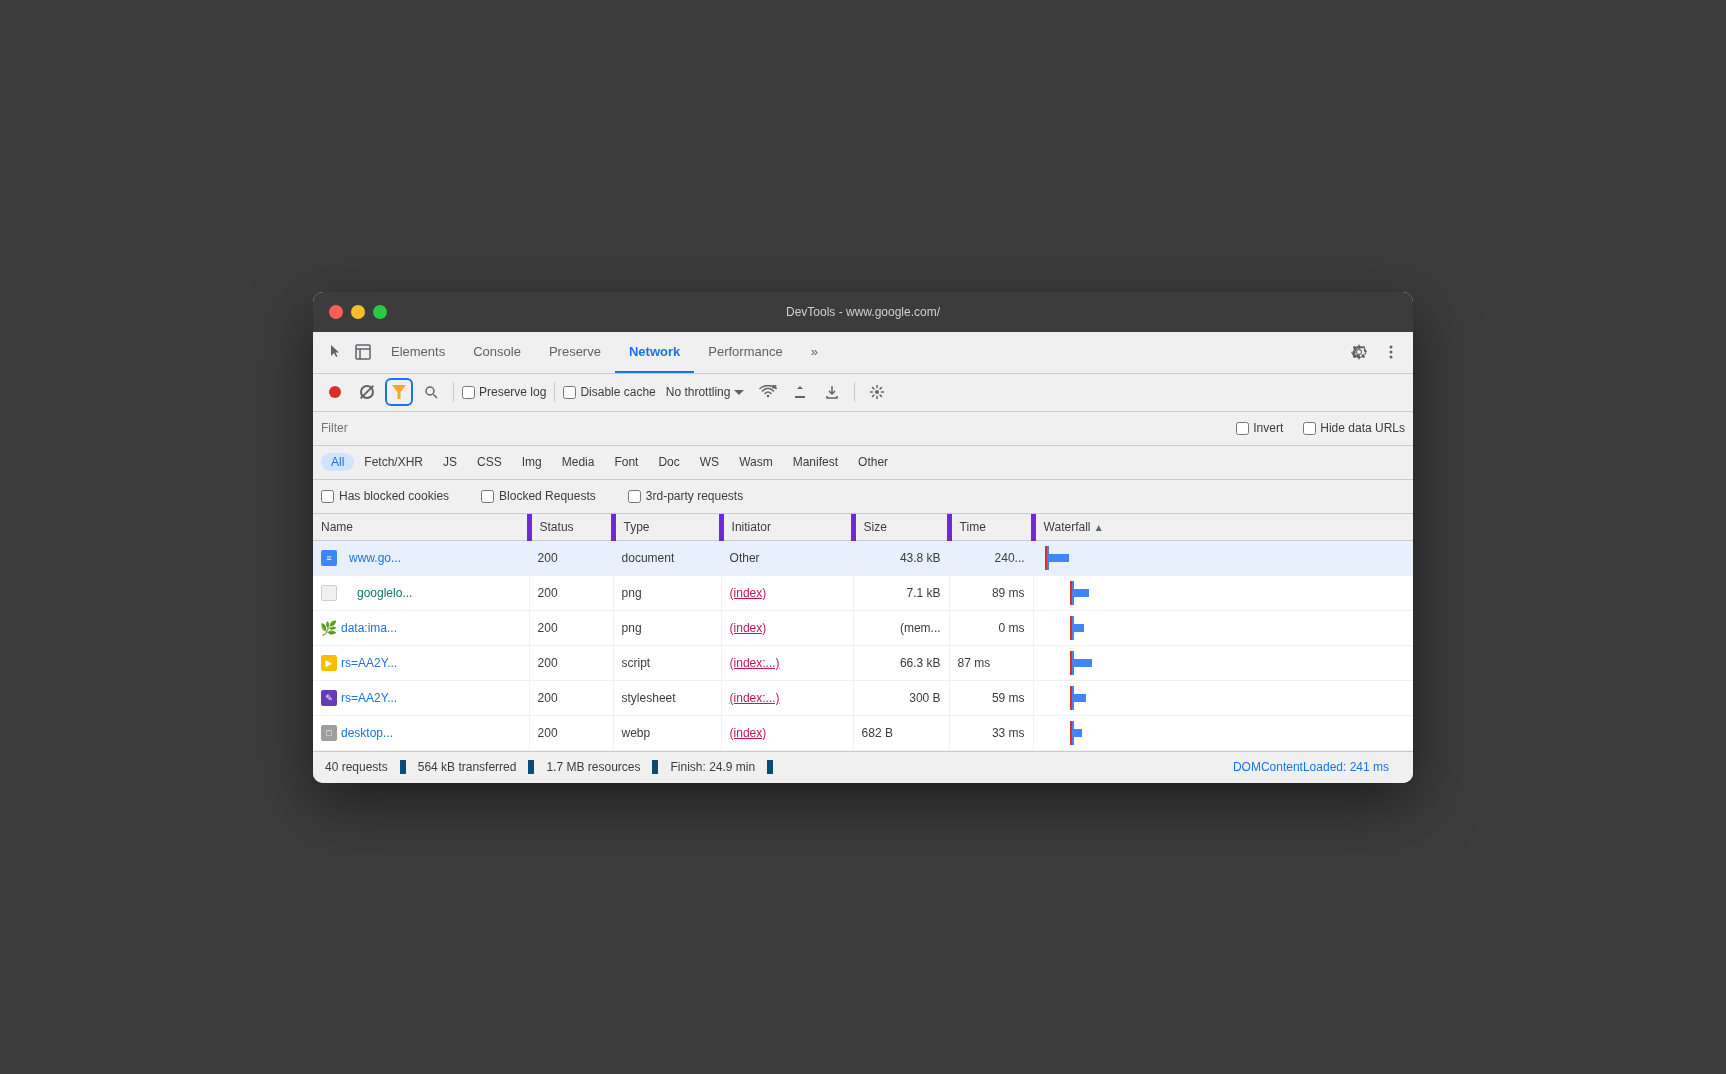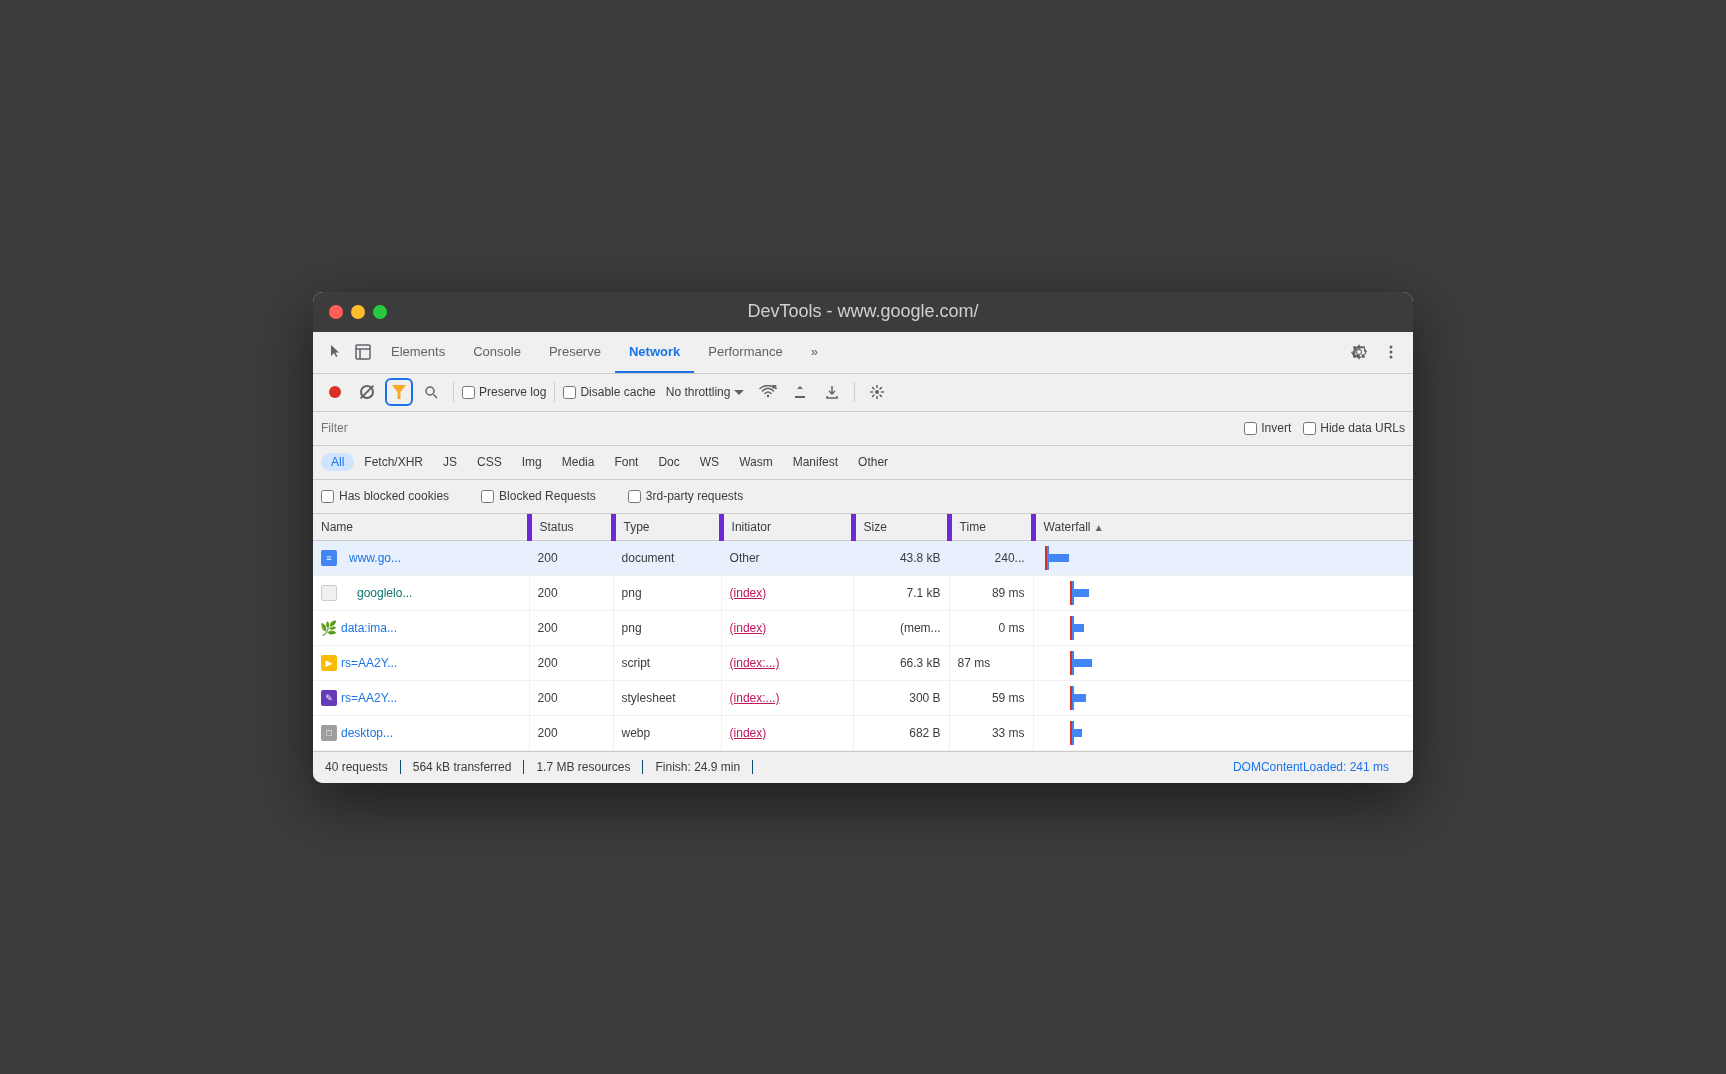--- a/index.html
+++ b/index.html
@@ -41,21 +41,21 @@
     .control {
       width: 14px;
       height: 14px;
       border-radius: 50%;
     }
     .control.close { background: #ff5f57; }
     .control.minimize { background: #ffbd2e; }
     .control.maximize { background: #28c940; }
     .titlebar-title {
       color: #d0d0d0;
-      font-size: 18px;
+      font-size: 12px;
       font-weight: 500;
     }
 
     
     .tabs-row {
       background: #f0f0f0;
       display: flex;
       align-items: center;
       padding: 0 8px;
       border-bottom: 1px solid #ccc;
@@ -167,21 +167,21 @@
       color: #3c3c3c;
       background: transparent;
       border: none;
       outline: none;
       width: 200px;
     }
     .filter-checkboxes {
       margin-left: auto;
       display: flex;
       align-items: center;
-      gap: 12px;
+      gap: 20px;
       padding-left: 21px;
     }
     .filter-checkbox-item {
       display: flex;
       align-items: center;
       gap: 4px;
       font-size: 12px;
       color: #3c3c3c;
       cursor: pointer;
     }
@@ -318,21 +318,21 @@
       height: 32px;
       display: flex;
       align-items: center;
       padding: 0 12px;
       font-size: 12px;
       color: #3c3c3c;
       gap: 0;
     }
     .statusbar-item {
       padding: 0 12px;
-      border-right: 1px solid #0c4a6e;
+      border-right: 6px solid #0c4a6e;
     }
     .statusbar-item:first-child { padding-left: 0; }
     .statusbar-item:last-child { border-right: none; }
     .statusbar-dom {
       margin-left: auto;
       color: #1a73e8;
       font-weight: 500;
     }
     .icon-record-stop {
       width: 12px;
@@ -743,21 +743,21 @@
           <tr>
     <td>
       <div class="name-cell">
         <span class="webp-icon">□</span>
         <span style="color:#1a73e8; margin-left:4px">desktop...</span>
       </div>
     </td>
     <td>200</td>
     <td>webp</td>
     <td><span class="initiator-link">(index)</span></td>
-    <td style="text-align:right">682 B</td>
+    <td style="text-align:left">682 B</td>
     <td style="text-align:right">33 ms</td>
     <td>
     <div class="waterfall-cell">
       <div class="waterfall-inner">
         <div class="waterfall-divider" style="left: 28px"></div>
         <div class="waterfall-divider-blue" style="left: 30px"></div>
         <div class="waterfall-bar" style="left: 32px; width: 8px"></div>
       </div>
     </div>
             </td>

